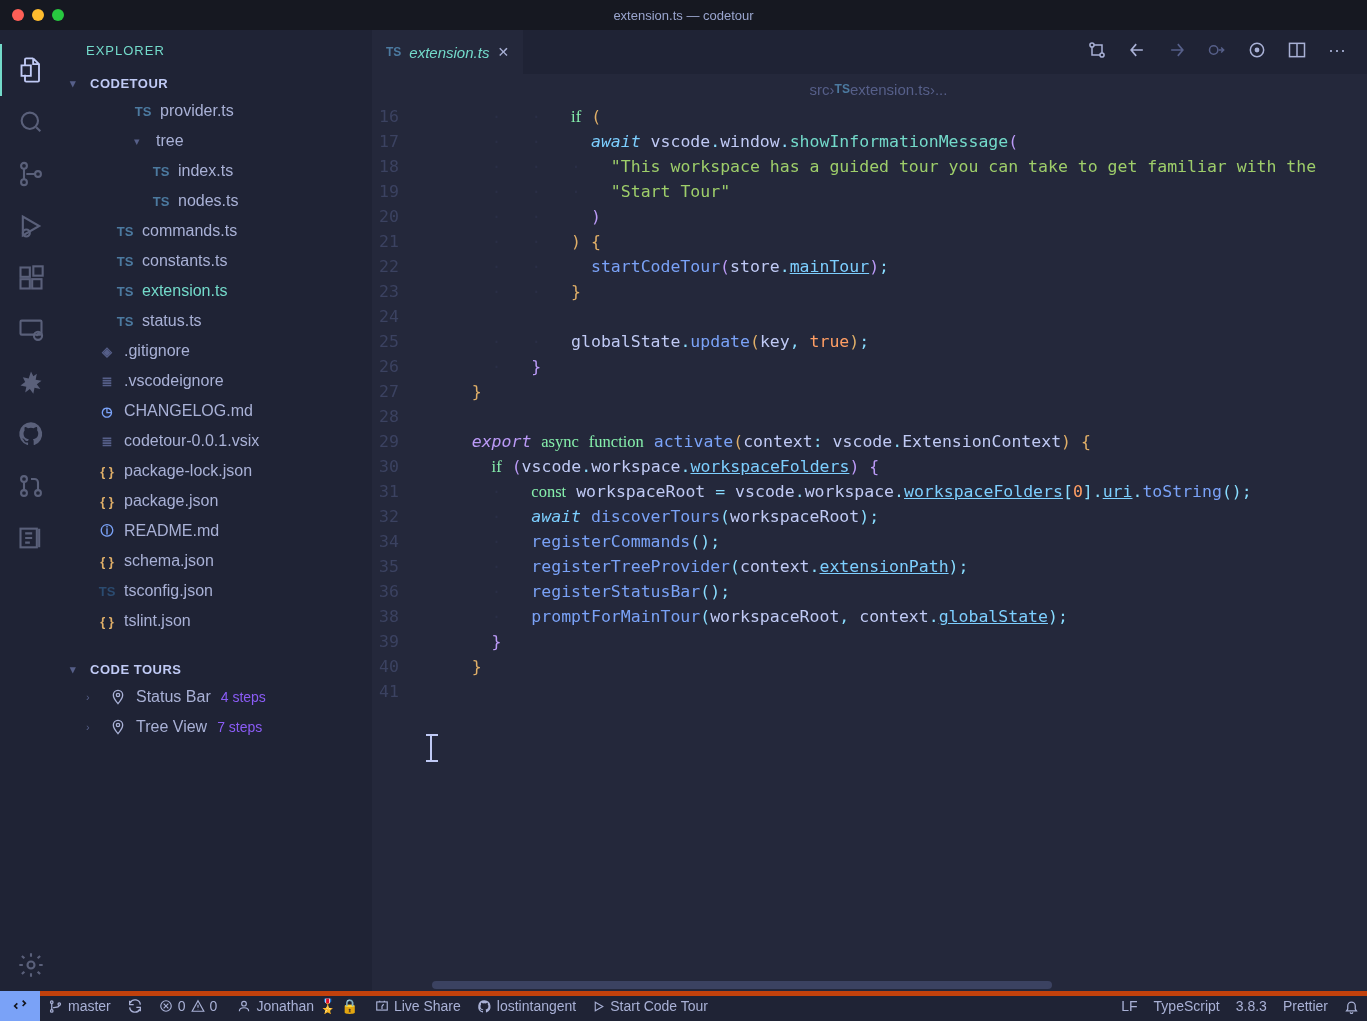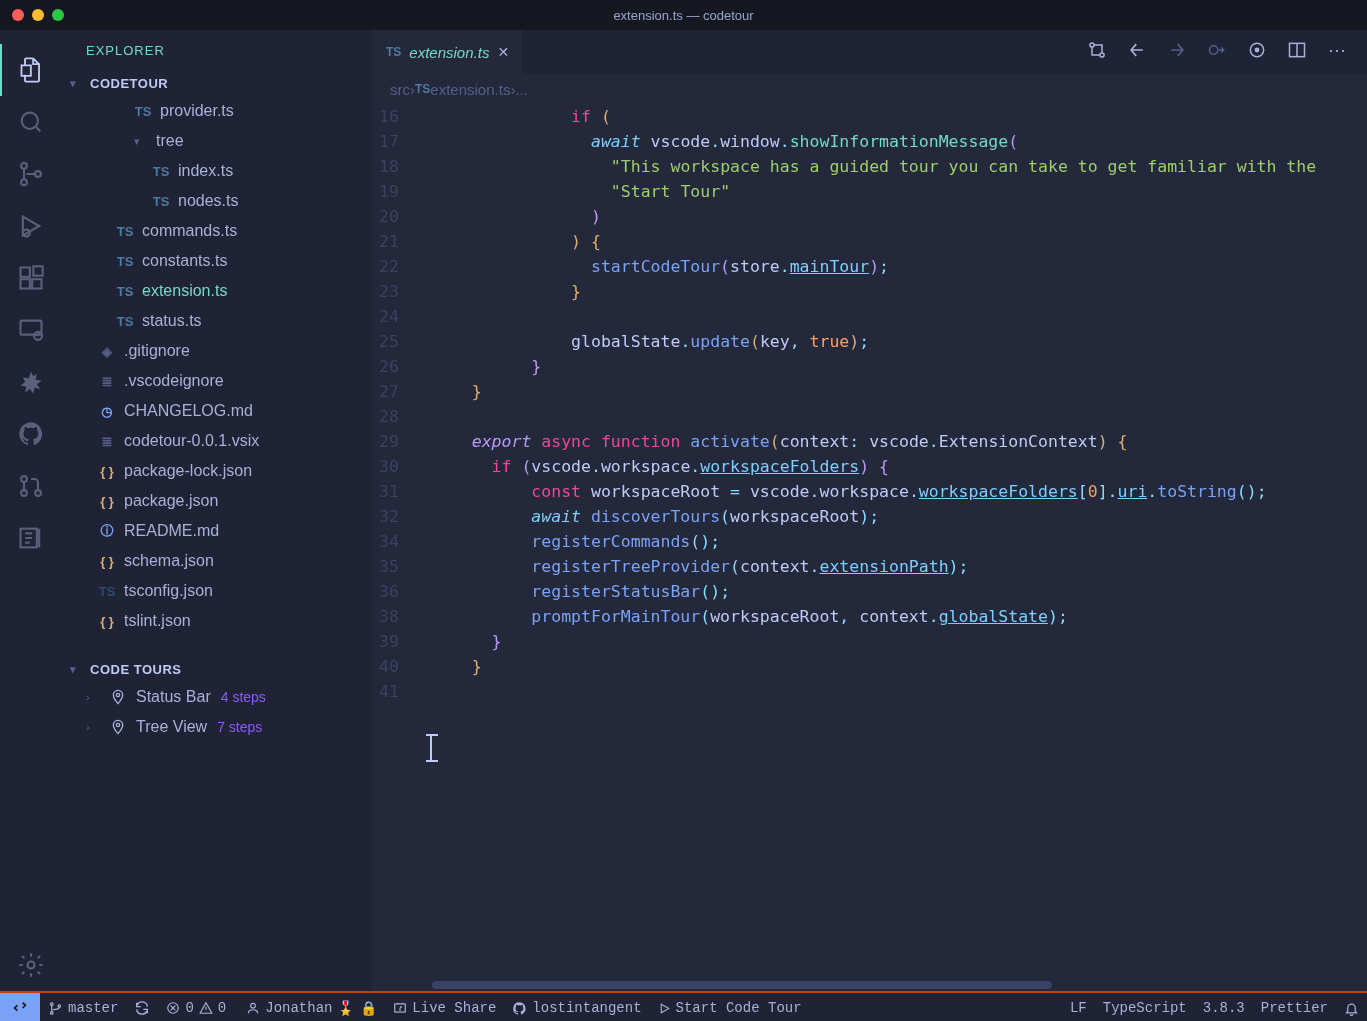--- a/index.html
+++ b/index.html
@@ -84,37 +84,37 @@
   .tab {
     height:44px; display:flex; align-items:center; gap:8px; padding:0 14px;
     background:#24283b; font-size:15px; font-style:italic; color:#73daca; cursor:pointer;
   }
   .tab .ts-ic { color:#4c7aa0; font-style:normal; font-size:12px; font-weight:bold;}
   .tab .close { color:#a9b1d6; font-style:normal; cursor:pointer; font-size:14px;}
   .tab-actions { margin-left:auto; display:flex; gap:20px; padding-right:20px; color:#a9b1d6;}
   .tab-actions .ta { cursor:pointer; font-size:18px; width:20px; text-align:center;}
   .breadcrumb {
     height:30px; display:flex; align-items:center; padding-left:18px;
-    color:#565f89; font-size:15px;
+    color:#565f89; font-size:15px;justify-content:center;
   }
   .breadcrumb .bc-sep{color:#565f89;}
   .breadcrumb .ts-ic{color:#4c7aa0; font-size:12px; font-weight:bold;}
   .code {
     flex:1; font-family: Menlo, Consolas, monospace; font-size:16.5px; line-height:25px;
     overflow:hidden; padding-left:0; position:relative;
   }
   .code-line { display:flex; white-space:pre;}
   .gutter {
     width:60px; text-align:center; padding-right:26px; color:#3b4261; user-select:none;
     flex-shrink:0;
   }
   .guide { color:#2a2e46; }
   .linecontent { flex:1; }
   .c-kw { color:#bb9af7; font-style:italic;}
-  .c-kw2 { color:#ec4899; }
+  .c-kw2 { color:#86efac;font-family:Liberation Serif, serif; }
   .c-kw3 { color:#7dcfff; font-style:italic;}
   .c-fn { color:#7aa2f7;}
   .c-call { color:#73daca;}
   .c-str { color:#9ece6a;}
   .c-op { color:#89ddff;}
   .c-paren { color:#e0af68;}
   .c-par2 { color:#bb9af7;}
   .c-par3 { color:#89ddff;}
   .c-type { color:#c0caf5;}
   .c-ns { color:#c0caf5;}
@@ -128,22 +128,22 @@
     content:""; position:absolute; left:-6px; width:12px; height:2px; background:#c0caf5;
   }
   .cursor-gfx::before{top:0;} .cursor-gfx::after{bottom:0;}
   .hscroll {
     height:12px; background:#24283b; position:relative;
   }
   .hscroll-thumb {
     position:absolute; left:60px; width:620px; top:2px; height:8px; background:#3b4261; border-radius:4px;
   }
   .statusbar {
-    height:30px; background:#1f2335; display:flex; align-items:flex-start;
-    font-size:14px; color:#a9b1d6; border-top:2px solid #c2410c;font-family:Liberation Mono, monospace;
+    height:30px; background:#1f2335; display:flex; align-items:flex-end;
+    font-size:14px; color:#a9b1d6; border-top:5px solid #c2410c;
   }
   .sb-remote { width:40px; height:30px; background:#7aa2f7; display:flex; align-items:center; justify-content:center; color:#15161e; font-size:16px;}
   .sb-item { padding:0 8px; display:flex; align-items:center; gap:5px; height:30px; cursor:pointer;}
   .sb-spacer { flex:1;}
   .sb-sep { width:4px;}
 </style>
 </head>
 <body>
 
 <div class="titlebar">

